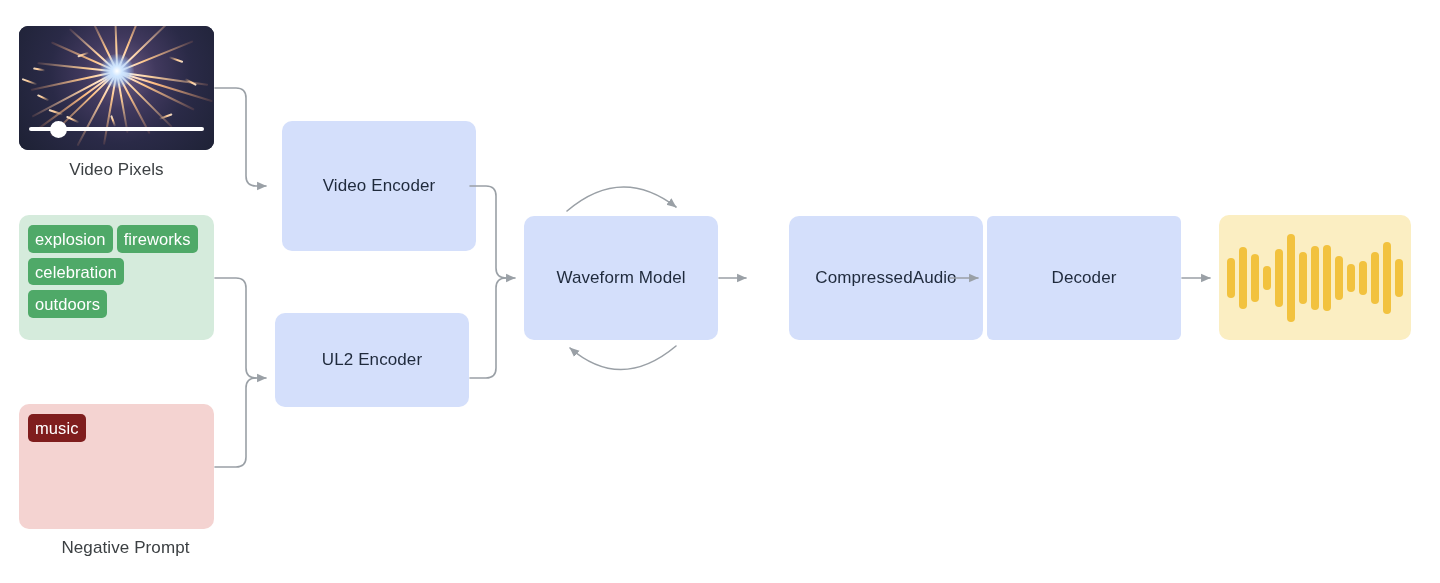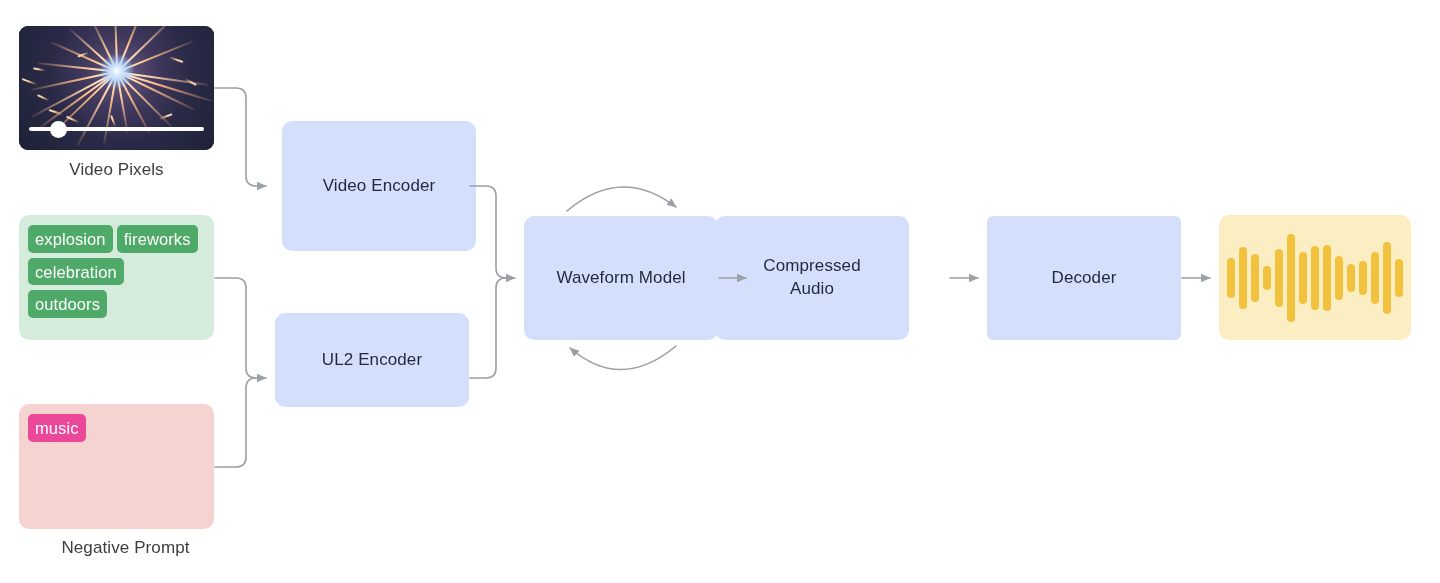--- a/index.html
+++ b/index.html
@@ -132,21 +132,21 @@
     display: inline-block;
     padding: 4px 7px 3px;
     border-radius: 5px;
     font-size: 16.5px;
     line-height: 1.25;
     color: #ffffff;
     letter-spacing: .1px;
     white-space: nowrap;
   }
   .chip-pos { background: #4fa968; }
-  .chip-neg { background: #ec4899; }
+  .chip-neg { background: #7f1d1d; }
 
   
   #audio-panel {
     position: absolute;
     left: 1219px;
     top: 215px;
     width: 192px;
     height: 125px;
     border-radius: 10px;
     background: #fbeec2;
@@ -241,21 +241,21 @@
   </div>
 
   <div class="node node-blue" style="left:275px;top:313px;width:194px;height:94px;">
     <span>UL2 Encoder</span>
   </div>
 
   <div class="node node-blue" style="left:524px;top:216px;width:194px;height:124px;">
     <span>Waveform Model</span>
   </div>
 
-  <div class="node node-blue" style="left:715px;top:216px;width:194px;height:124px;flex-direction:column;">
+  <div class="node node-blue" style="left:789px;top:216px;width:194px;height:124px;flex-direction:row;">
     <span>Compressed</span>
     <span>Audio</span>
   </div>
 
   <div class="node node-blue" style="left:987px;top:216px;width:194px;height:124px;border-radius:6px;">
     <span>Decoder</span>
   </div>
 
   <div id="audio-panel">
       <div class="wbar" style="height: 40px;"></div>

